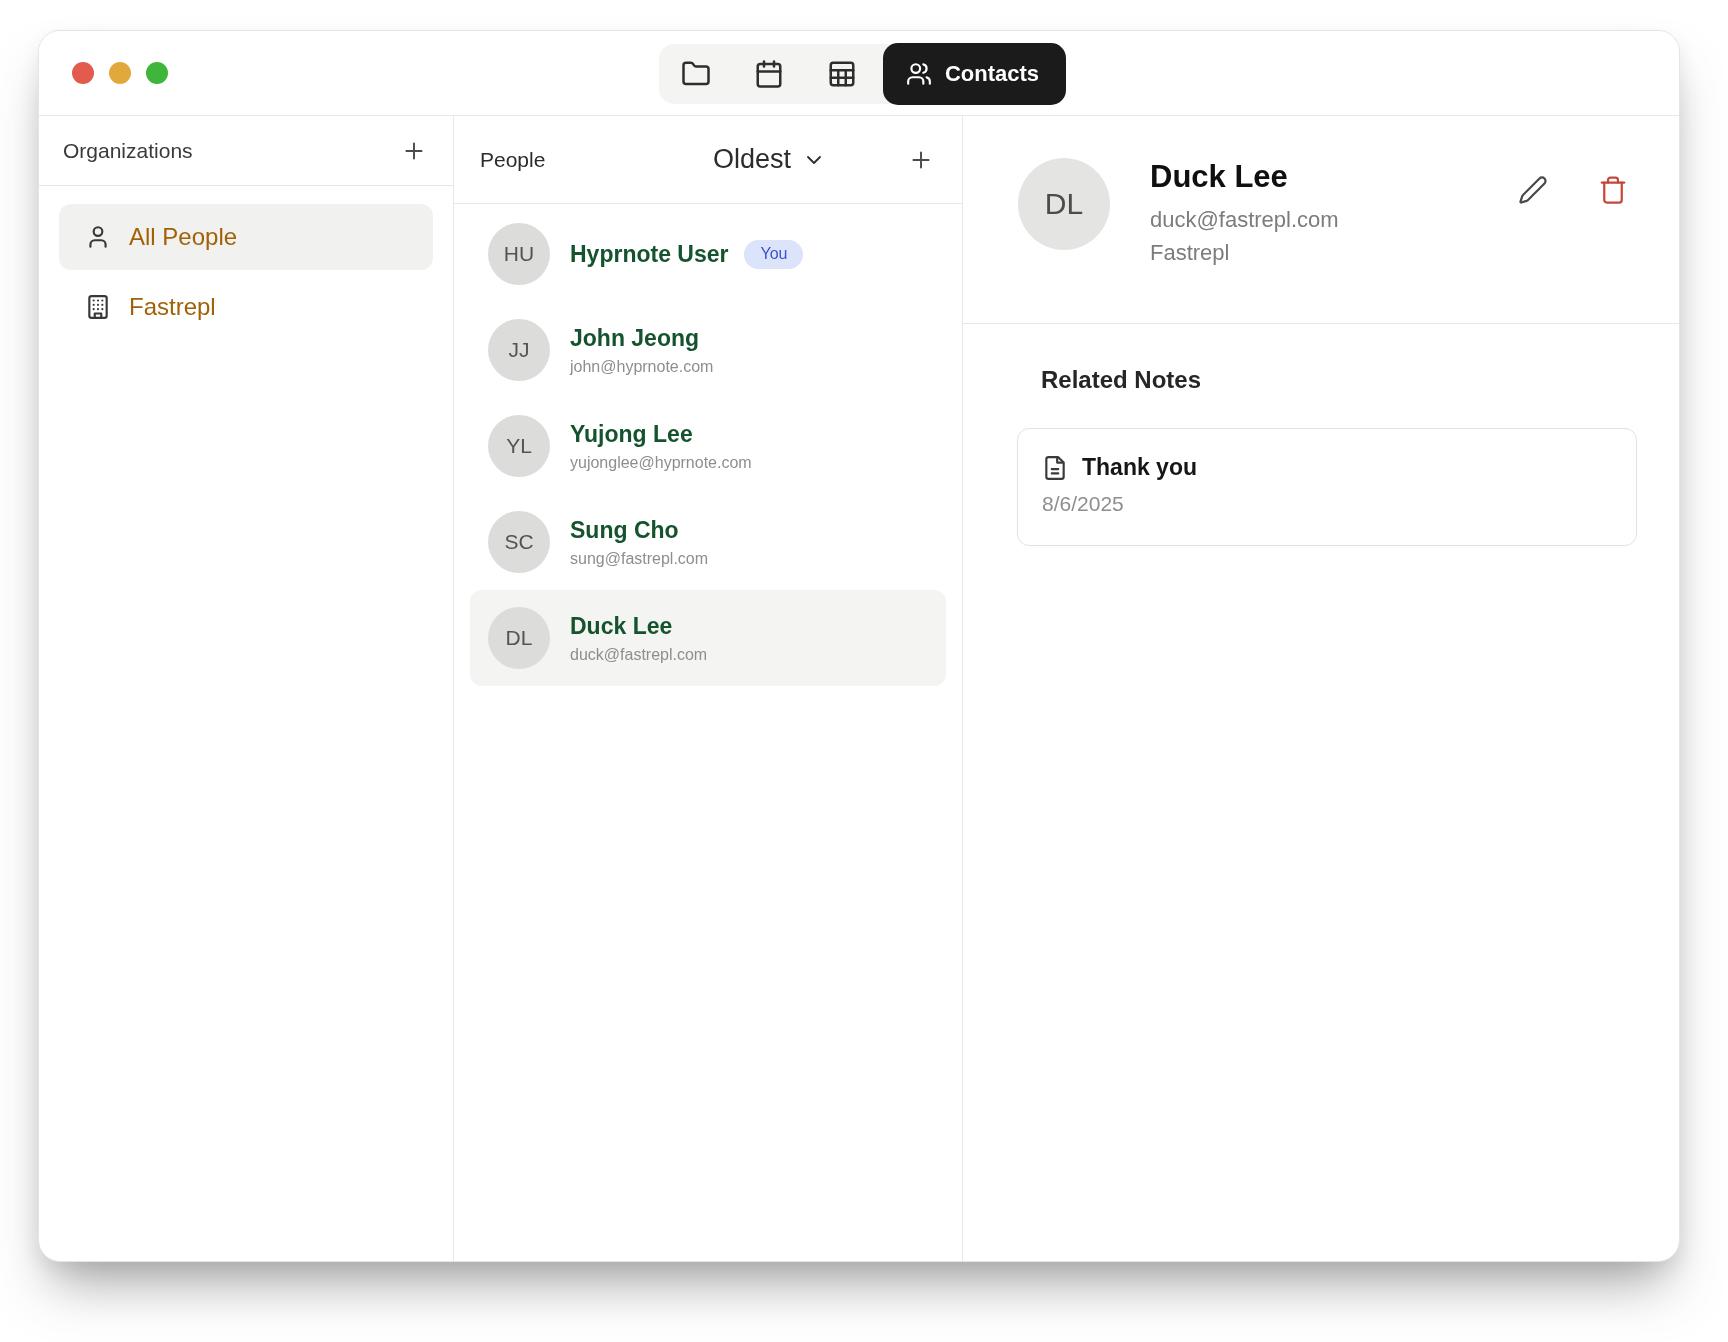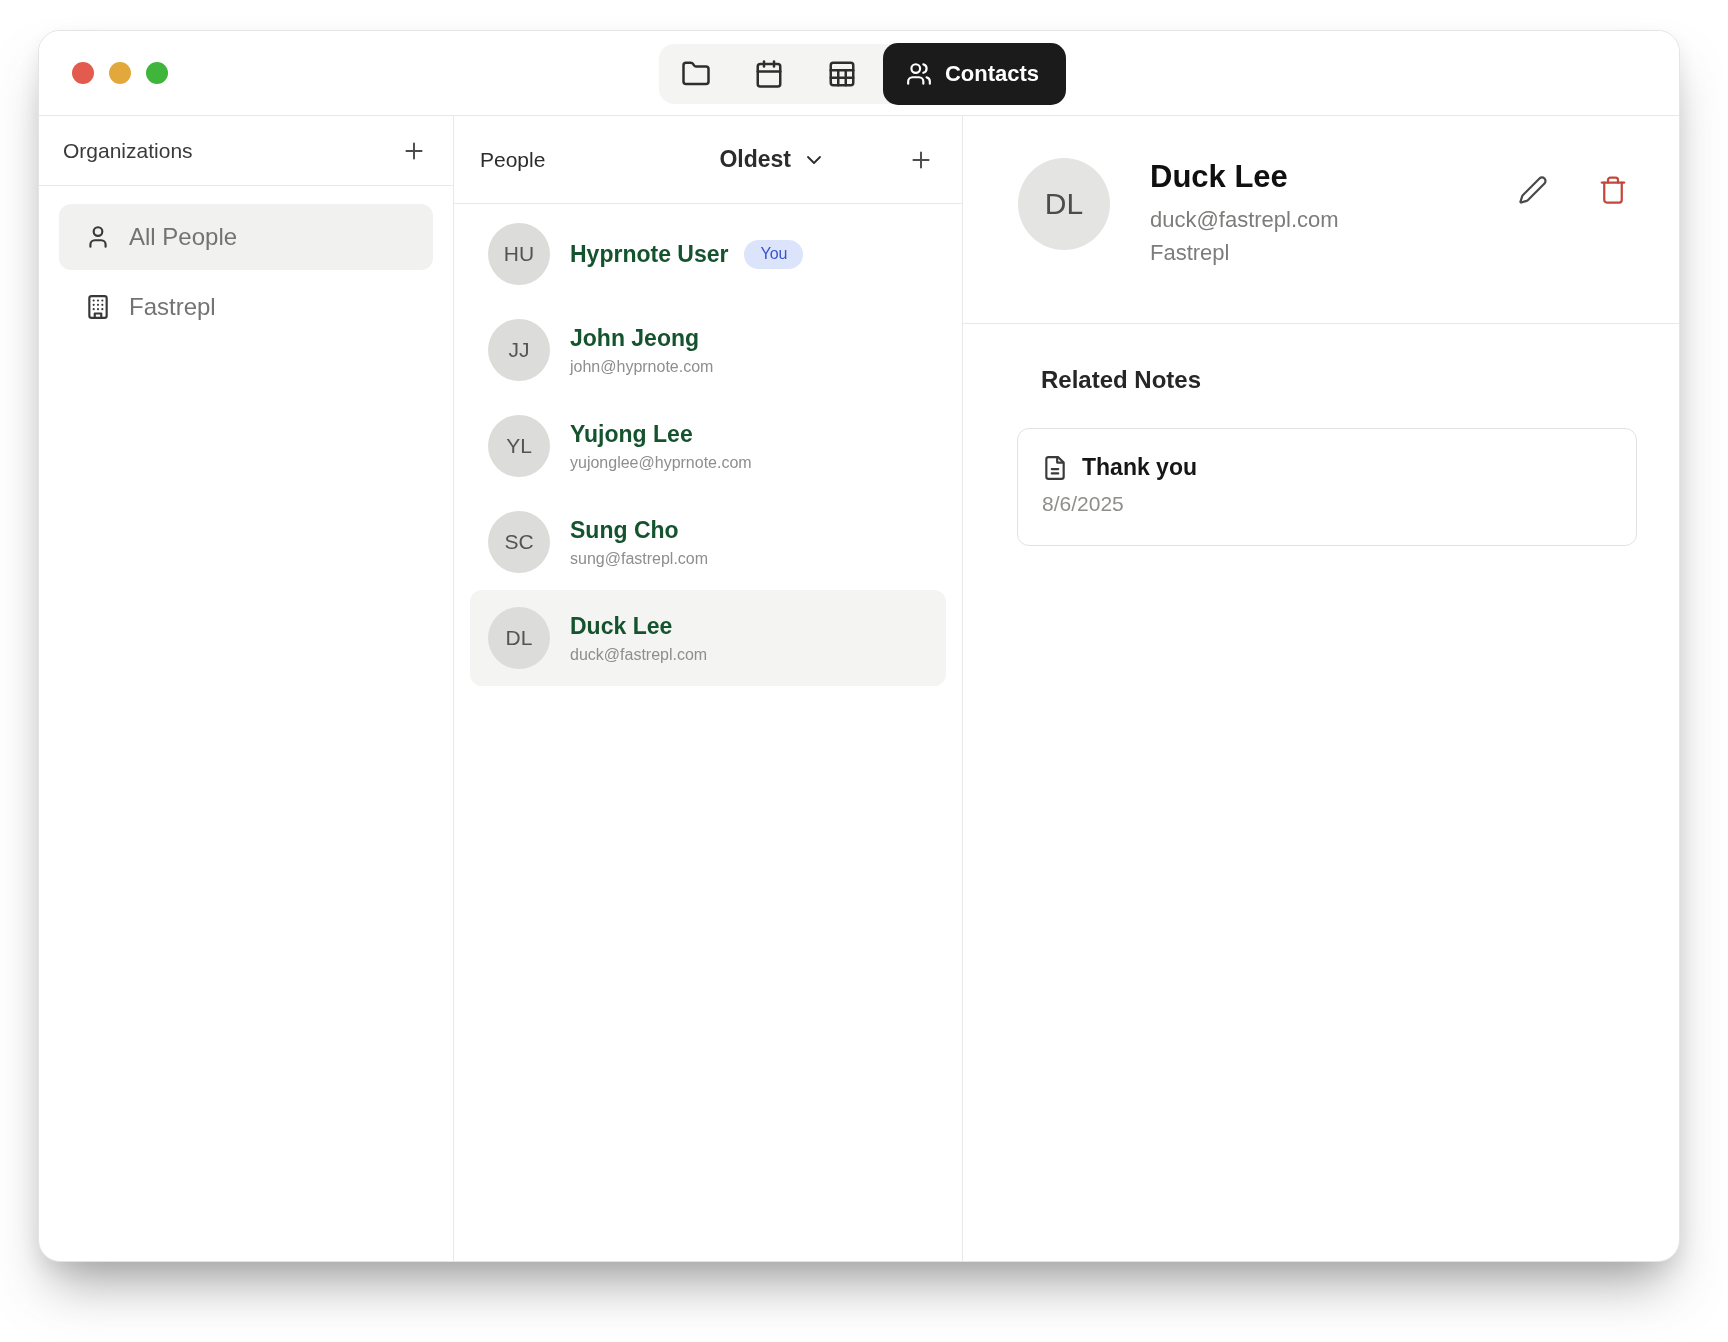--- a/index.html
+++ b/index.html
@@ -33,32 +33,32 @@
   .main { flex:1; display:flex; min-height:0; }
 
   
   .sidebar { width:415px; flex:none; border-right:1px solid #e8e8e6; display:flex; flex-direction:column; }
   .sidebar-header { height:70px; flex:none; border-bottom:1px solid #e8e8e6;
     padding:0 26px 0 24px; display:flex; align-items:center; justify-content:space-between; }
   .sidebar-title { font-size:21px; color:#3a3a3a; }
   .plus-btn { color:#4c4c4c; cursor:pointer; display:flex; }
   .sidebar-body { padding:18px 20px; }
   .side-item { height:66px; border-radius:12px; display:flex; align-items:center; gap:18px;
-    padding-left:26px; font-size:24px; color:#737373; cursor:pointer; }
+    padding-left:26px; font-size:24px; color:#a16207; cursor:pointer; }
   .side-item.selected { background:#f1f1ef; }
   .side-item + .side-item { margin-top:8px; height:58px; }
   .side-item .icon { color:#383838; }
 
   
   .col-people { width:509px; flex:none; border-right:1px solid #e8e8e6; display:flex; flex-direction:column; }
   .people-header { height:88px; flex:none; border-bottom:1px solid #e8e8e6;
     padding:0 28px 0 26px; display:flex; align-items:center;gap:46px; }
   .people-title { font-size:21px; color:#2c2c2c; }
   .sort-control { margin-left:auto; display:flex; align-items:center; gap:11px; cursor:pointer; color:#2c2c2c; }
-  .sort-label { font-size:23px;font-weight:bold; }
+  .sort-label { font-size:27px; }
   .people-add { margin-left:36px; }
   .people-list { padding:2px 16px 16px; overflow:auto; }
   .person-row { height:96px; border-radius:12px; display:flex; align-items:center; gap:20px; padding:0 18px; cursor:pointer; }
   .person-row.selected { background:#f4f4f2; }
   .avatar { width:62px; height:62px; flex:none; border-radius:50%; background:#dcdcda;
     color:#545454; font-size:21px; display:flex; align-items:center; justify-content:center; }
   .person-main { display:flex; align-items:center; }
   .person-name { font-size:23px; font-weight:700; color:#14532d; }
   .person-email { font-size:16px; color:#8e8e8c; margin-top:6px; }
   .badge-you { margin-left:16px; background:#dce4fb; color:#3a53cc; font-size:16px;

